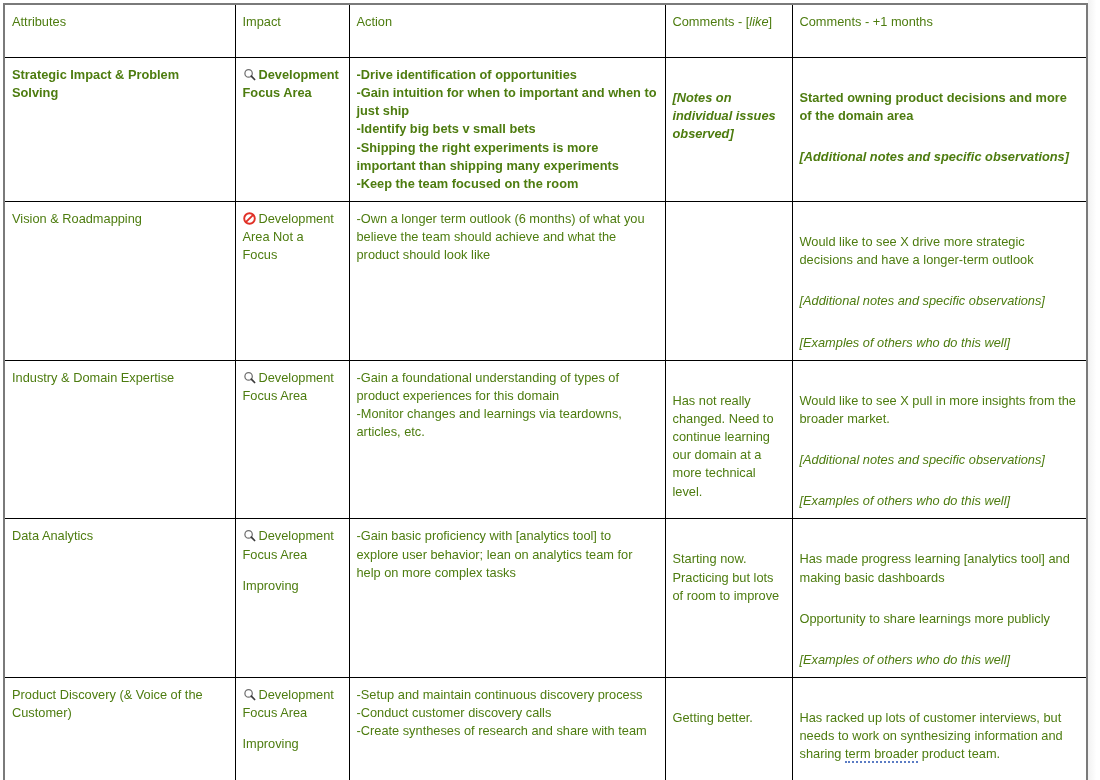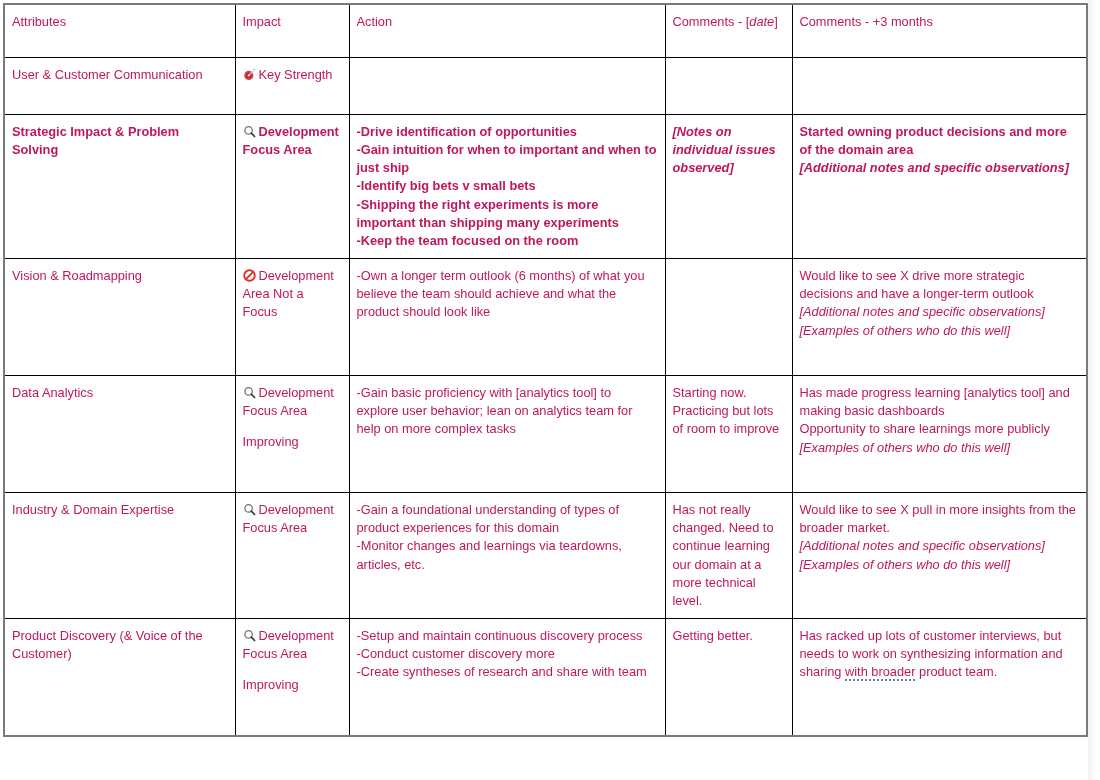--- a/index.html
+++ b/index.html
@@ -47,21 +47,21 @@
 
   table.review-table td,
   table.review-table th {
     border: 1px solid #000000;
     vertical-align: top;
     padding: 8px 8px 8px 7px;
     font-size: 12.8px;
     line-height: 1.42;
     text-align: left;
     font-weight: normal;
-    color: #be185d;
+    color: #4d7c0f;
     background: #ffffff;
   }
 
   
   table.review-table {
     border: 2px solid #7a7a7a;
   }
 
   
   col.c-attributes { width: 231px; }
@@ -73,21 +73,21 @@
   thead th {
     height: 36px;
     padding-top: 10px;
   }
 
   tbody tr.r-short td   { height: 40px; }
   tbody tr.r-med td     { height: 100px; }
   tbody tr.r-tall td    { height: 120px; font-weight: bold; }
 
   .cell-line { display: block; }
-  .cell-para { display: block; }
+  .cell-para { display: block; margin-top: 23px; }
   .cell-para + .cell-para { }
 
   em, .ital {
     font-style: italic;
   }
 
   .icon {
     display: inline-block;
     width: 13px;
     height: 13px;
@@ -125,40 +125,25 @@
       <col class="c-status">
       <col class="c-action">
       <col class="c-comments1">
       <col class="c-comments2">
     </colgroup>
     <thead>
       <tr>
         <th>Attributes</th>
         <th>Impact</th>
         <th>Action</th>
-        <th><span>Comments - [</span><em>date</em><span>]</span></th>
-        <th>Comments - +3 months</th>
+        <th><span>Comments - [</span><em>like</em><span>]</span></th>
+        <th>Comments - +1 months</th>
       </tr>
     </thead>
     <tbody id="table-body">
-        <tr class="r-short">
-          <td>User &amp; Customer Communication</td>
-          <td>
-            <div><span class="icon"><svg width="13" height="13" viewBox="0 0 13 13">
-                  <circle cx="5.8" cy="7.4" r="4.6" fill="#d9404a"></circle>
-                  <circle cx="5.8" cy="7.4" r="2.7" fill="#b4262f"></circle>
-                  <circle cx="5.8" cy="7.4" r="1.1" fill="#f2f2f2"></circle>
-                  <path d="M6.0 7.3 L11.4 1.6" stroke="#cfd6da" stroke-width="1.2" stroke-linecap="round"></path>
-                  <path d="M10.2 1.1 L12.3 0.6 L11.8 2.7 Z" fill="#8fd5e8"></path>
-                </svg></span><span class="status-text">Key Strength</span></div>
-          </td>
-          <td></td>
-          <td></td>
-          <td></td>
-        </tr>
         <tr class="r-tall">
           <td>Strategic Impact &amp; Problem Solving</td>
           <td>
             <div><span class="icon"><svg width="13" height="13" viewBox="0 0 13 13">
                   <circle cx="5.6" cy="5.4" r="3.7" fill="none" stroke="#6f6f6f" stroke-width="1.25"></circle>
                   <line x1="8.3" y1="8.1" x2="11.6" y2="11.5" stroke="#3a3a3a" stroke-width="1.7" stroke-linecap="round"></line>
                 </svg></span><span class="status-text">Development Focus Area</span></div>
           </td>
           <td>
             <span class="cell-line">-Drive identification of opportunities</span>
@@ -187,20 +172,41 @@
             <span class="cell-line">-Own a longer term outlook (6 months) of what you believe the team should achieve and what the product should look like</span>
           </td>
           <td></td>
           <td>
             <span class="cell-para">Would like to see X drive more strategic decisions and have a longer-term outlook</span>
             <span class="cell-para ital">[Additional notes and specific observations]</span>
             <span class="cell-para ital">[Examples of others who do this well]</span>
           </td>
         </tr>
         <tr class="r-med">
+          <td>Industry &amp; Domain Expertise</td>
+          <td>
+            <div><span class="icon"><svg width="13" height="13" viewBox="0 0 13 13">
+                  <circle cx="5.6" cy="5.4" r="3.7" fill="none" stroke="#6f6f6f" stroke-width="1.25"></circle>
+                  <line x1="8.3" y1="8.1" x2="11.6" y2="11.5" stroke="#3a3a3a" stroke-width="1.7" stroke-linecap="round"></line>
+                </svg></span><span class="status-text">Development Focus Area</span></div>
+          </td>
+          <td>
+            <span class="cell-line">-Gain a foundational understanding of types of product experiences for this domain</span>
+            <span class="cell-line">-Monitor changes and learnings via teardowns, articles, etc.</span>
+          </td>
+          <td>
+            <span class="cell-para">Has not really changed. Need to continue learning our domain at a more technical level.</span>
+          </td>
+          <td>
+            <span class="cell-para">Would like to see X pull in more insights from the broader market.</span>
+            <span class="cell-para ital">[Additional notes and specific observations]</span>
+            <span class="cell-para ital">[Examples of others who do this well]</span>
+          </td>
+        </tr>
+        <tr class="r-med">
           <td>Data Analytics</td>
           <td>
             <div><span class="icon"><svg width="13" height="13" viewBox="0 0 13 13">
                   <circle cx="5.6" cy="5.4" r="3.7" fill="none" stroke="#6f6f6f" stroke-width="1.25"></circle>
                   <line x1="8.3" y1="8.1" x2="11.6" y2="11.5" stroke="#3a3a3a" stroke-width="1.7" stroke-linecap="round"></line>
                 </svg></span><span class="status-text">Development Focus Area</span></div>
             <span class="status-sub">Improving</span>
           </td>
           <td>
             <span class="cell-line">-Gain basic proficiency with [analytics tool] to explore user behavior; lean on analytics team for help on more complex tasks</span>
@@ -208,57 +214,36 @@
           <td>
             <span class="cell-para">Starting now. Practicing but lots of room to improve</span>
           </td>
           <td>
             <span class="cell-para">Has made progress learning [analytics tool] and making basic dashboards</span>
             <span class="cell-para">Opportunity to share learnings more publicly</span>
             <span class="cell-para ital">[Examples of others who do this well]</span>
           </td>
         </tr>
         <tr class="r-med">
-          <td>Industry &amp; Domain Expertise</td>
-          <td>
-            <div><span class="icon"><svg width="13" height="13" viewBox="0 0 13 13">
-                  <circle cx="5.6" cy="5.4" r="3.7" fill="none" stroke="#6f6f6f" stroke-width="1.25"></circle>
-                  <line x1="8.3" y1="8.1" x2="11.6" y2="11.5" stroke="#3a3a3a" stroke-width="1.7" stroke-linecap="round"></line>
-                </svg></span><span class="status-text">Development Focus Area</span></div>
-          </td>
-          <td>
-            <span class="cell-line">-Gain a foundational understanding of types of product experiences for this domain</span>
-            <span class="cell-line">-Monitor changes and learnings via teardowns, articles, etc.</span>
-          </td>
-          <td>
-            <span class="cell-para">Has not really changed. Need to continue learning our domain at a more technical level.</span>
-          </td>
-          <td>
-            <span class="cell-para">Would like to see X pull in more insights from the broader market.</span>
-            <span class="cell-para ital">[Additional notes and specific observations]</span>
-            <span class="cell-para ital">[Examples of others who do this well]</span>
-          </td>
-        </tr>
-        <tr class="r-med">
           <td>Product Discovery (&amp; Voice of the Customer)</td>
           <td>
             <div><span class="icon"><svg width="13" height="13" viewBox="0 0 13 13">
                   <circle cx="5.6" cy="5.4" r="3.7" fill="none" stroke="#6f6f6f" stroke-width="1.25"></circle>
                   <line x1="8.3" y1="8.1" x2="11.6" y2="11.5" stroke="#3a3a3a" stroke-width="1.7" stroke-linecap="round"></line>
                 </svg></span><span class="status-text">Development Focus Area</span></div>
             <span class="status-sub">Improving</span>
           </td>
           <td>
             <span class="cell-line">-Setup and maintain continuous discovery process</span>
-            <span class="cell-line">-Conduct customer discovery more</span>
+            <span class="cell-line">-Conduct customer discovery calls</span>
             <span class="cell-line">-Create syntheses of research and share with team</span>
           </td>
           <td>
             <span class="cell-para">Getting better.</span>
           </td>
           <td>
-            <span class="cell-para"><span>Has racked up lots of customer interviews, but needs to work on synthesizing information and sharing </span><span class="grammar-underline">with broader</span><span> product team.</span></span>
+            <span class="cell-para"><span>Has racked up lots of customer interviews, but needs to work on synthesizing information and sharing </span><span class="grammar-underline">term broader</span><span> product team.</span></span>
           </td>
         </tr>
       </tbody>
   </table>
 
 </div>
 
 </body></html>

